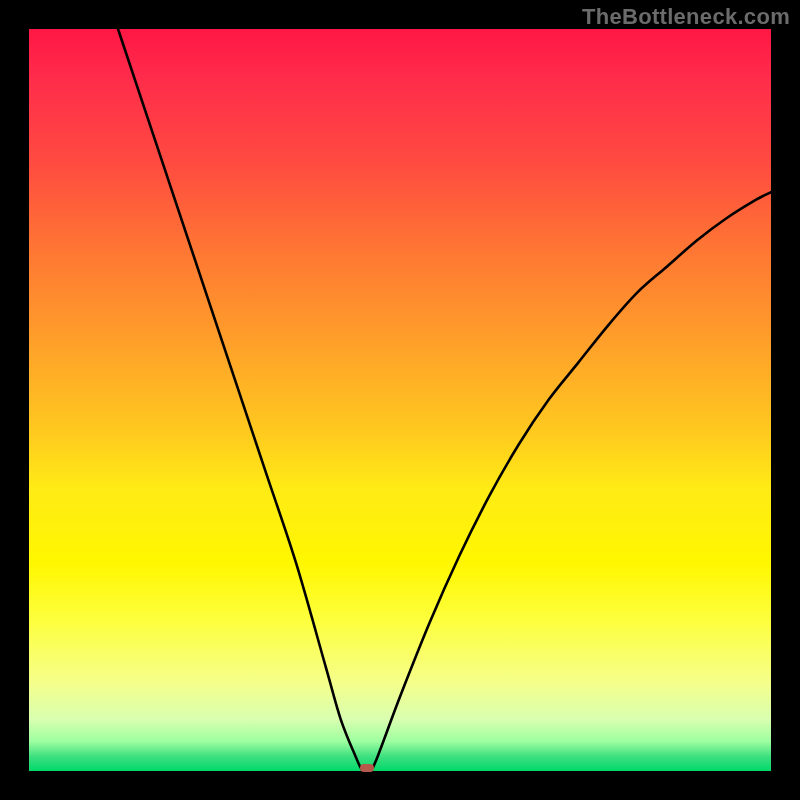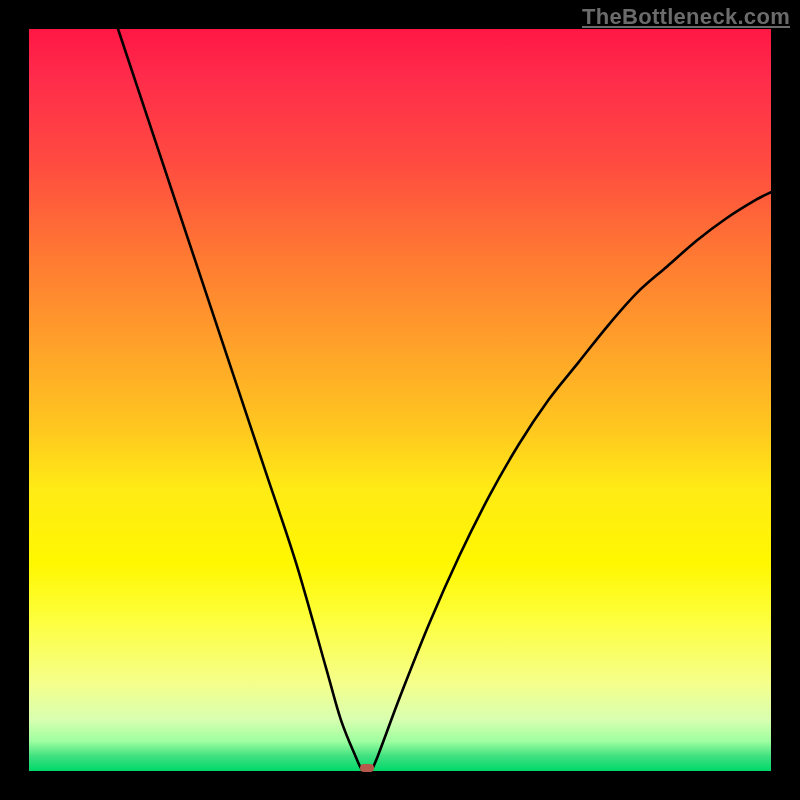--- a/index.html
+++ b/index.html
@@ -52,21 +52,20 @@
       #00d86a 100%);
   }
   .watermark {
     position: absolute;
     top: 4px;
     right: 10px;
     color: #6b6b6b;
     font-size: 22px;
     font-weight: 600;
     letter-spacing: 0.3px;
-    text-decoration: underline;
   }
   .marker {
     position: absolute;
     width: 14px;
     height: 8px;
     background: #b55a4a;
     border-radius: 4px;
     transform: translate(-50%, -50%);
   }
   svg.curve {

